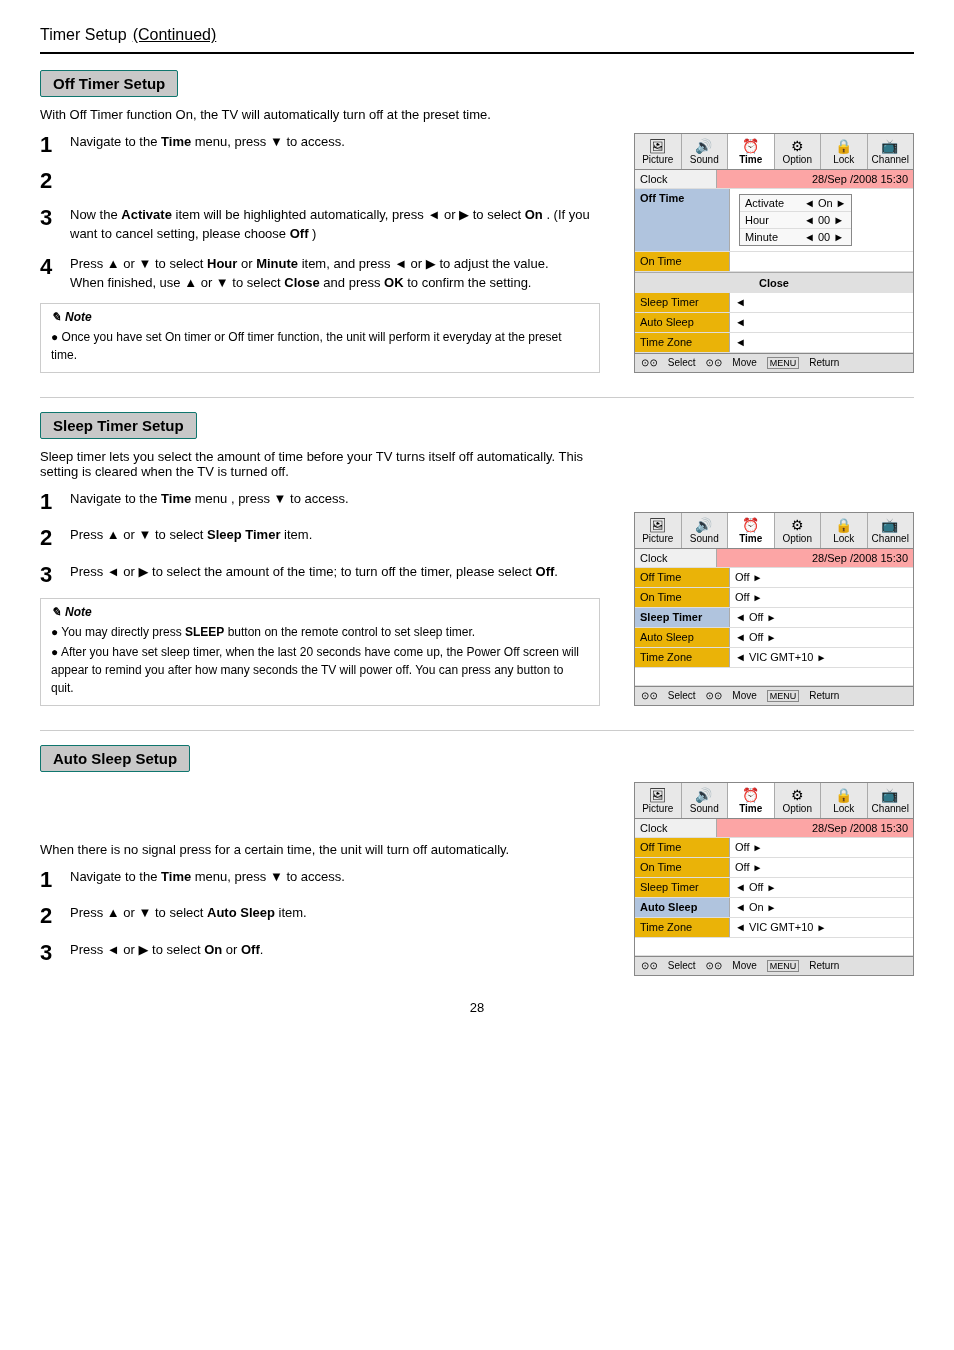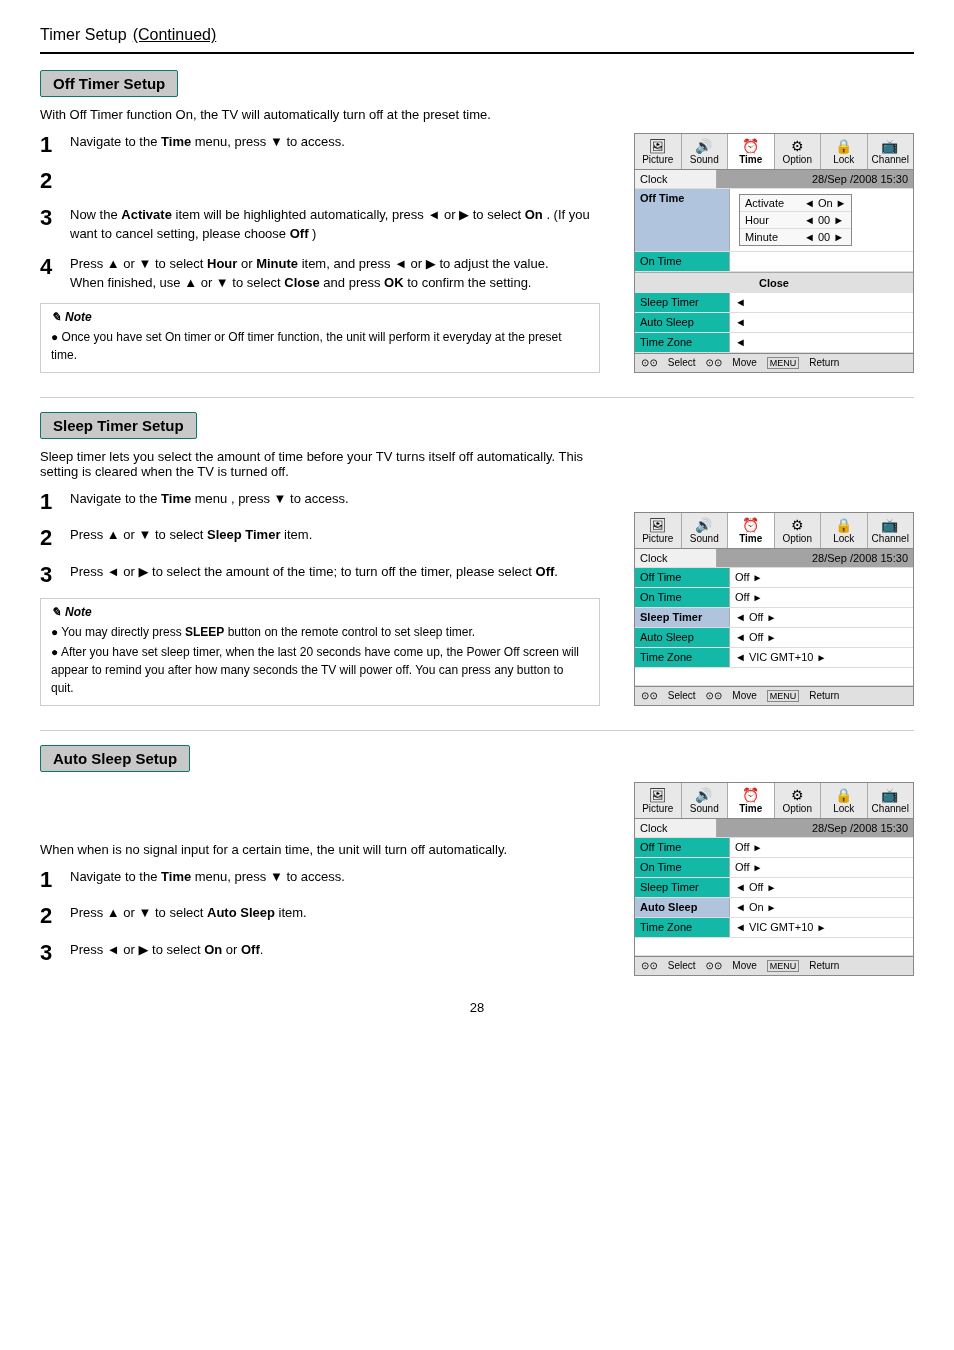--- a/index.html
+++ b/index.html
@@ -130,21 +130,21 @@
     
     .tv-menu-row {
       display: flex;
       border-bottom: 1px solid #ddd;
       min-height: 20px;
     }
     .tv-menu-label {
       width: 95px;
       padding: 3px 5px;
       font-weight: normal;
-      background: #14b8a6;
+      background: #eab308;
       border-right: 1px solid #aaa;
       font-size: 11px;
     }
     .tv-menu-label.highlighted { background: #b0c4de; font-weight: bold; }
     .tv-menu-value {
       flex: 1;
       padding: 3px 5px;
       background: #fff;
       font-size: 11px;
       display: flex;
@@ -200,21 +200,21 @@
     .tv-clock-label {
       width: 82px;
       padding: 3px 5px;
       background: #f0f0f0;
       border-right: 1px solid #aaa;
       font-size: 11px;
     }
     .tv-clock-value {
       flex: 1;
       padding: 3px 5px;
-      background: #a3a3a3;
+      background: #fca5a5;
       font-size: 11px;
       text-align: right;
     }
 
     
     .page-number {
       text-align: center;
       margin-top: 20px;
       font-size: 13px;
     }
@@ -485,21 +485,21 @@
     </div>
   </div>
 </div>
 
 <hr class="section-divider">
 
 <div class="section">
   <div class="section-header">Auto Sleep Setup</div>
   <div class="section-body">
     <div class="section-steps">
-      <p class="section-intro">When when is no signal input for a certain time, the unit will turn off automatically.</p>
+      <p class="section-intro">When there is no signal press for a certain time, the unit will turn off automatically.</p>
 
       <div class="step">
         <span class="step-num">1</span>
         <div class="step-text">
           Navigate to the <b>Time</b> menu,  press ▼ to access.
         </div>
       </div>
       <div class="step">
         <span class="step-num">2</span>
         <div class="step-text">

